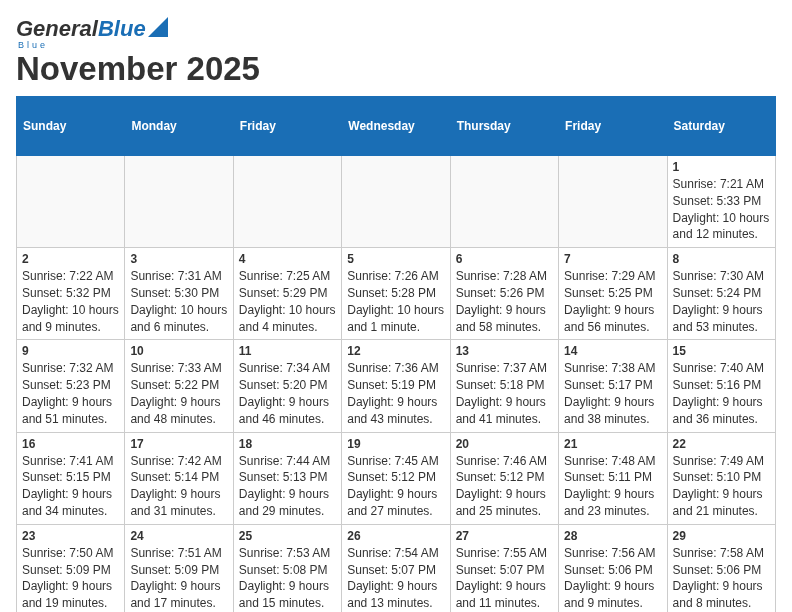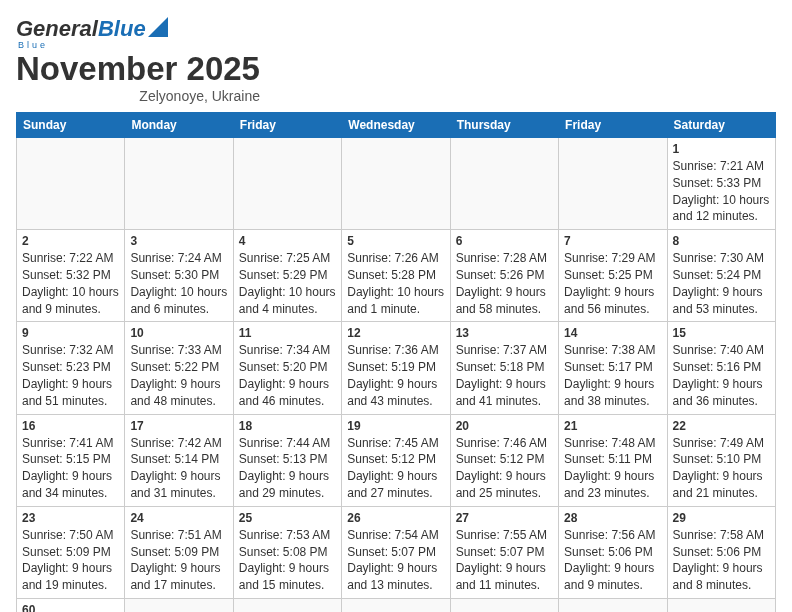--- a/index.html
+++ b/index.html
@@ -38,21 +38,21 @@
       width: 100%;
       border-collapse: collapse;
       border: 1px solid #ccc;
     }
     .calendar th {
       background: #1a6eb5;
       color: #fff;
       font-size: 12px;
       font-weight: bold;
       text-align: left;
-      padding: 5px 6px;
+      padding: 22px 6px;
       border: 1px solid #1a6eb5;
     }
     .calendar td {
       vertical-align: top;
       border: 1px solid #ccc;
       padding: 4px 5px;
       width: 108px;
       min-height: 80px;
       font-size: 9.5px;
       color: #333;
@@ -86,21 +86,20 @@
       <span style="font-size:22px;font-weight:bold;font-style:italic;color:#333;">General</span>
       <span style="font-size:22px;font-weight:bold;font-style:italic;color:#1a6eb5;">Blue</span>
       <svg width="20" height="20" viewBox="0 0 20 20" style="margin-left:2px;margin-top:-4px;">
         <polygon points="0,20 20,0 20,20" fill="#1a6eb5"></polygon>
       </svg>
     </div>
     <div style="color:#1a6eb5;font-size:9px;letter-spacing:3px;margin-top:-2px;margin-left:2px;">Blue</div>
   </div>
   <div class="title-block">
     <div class="month-title">November 2025</div>
-    <div class="location">Zelyonoye, Ukraine</div>
   </div>
 </div>
 
 <table class="calendar">
   <thead>
     <tr>
     <th>Sunday</th>
         <th>Monday</th>
         <th>Friday</th>
         <th>Wednesday</th>
@@ -128,21 +127,21 @@
       <tr>
         <td>
           <span class="day-number">2</span>
           <div class="day-info">Sunrise: 7:22 AM
 Sunset: 5:32 PM
 Daylight: 10 hours
 and 9 minutes.</div>
         </td>
         <td>
           <span class="day-number">3</span>
-          <div class="day-info">Sunrise: 7:24 AM
+          <div class="day-info">Sunrise: 7:31 AM
 Sunset: 5:30 PM
 Daylight: 10 hours
 and 6 minutes.</div>
         </td>
         <td>
           <span class="day-number">4</span>
           <div class="day-info">Sunrise: 7:25 AM
 Sunset: 5:29 PM
 Daylight: 10 hours
 and 4 minutes.</div>

